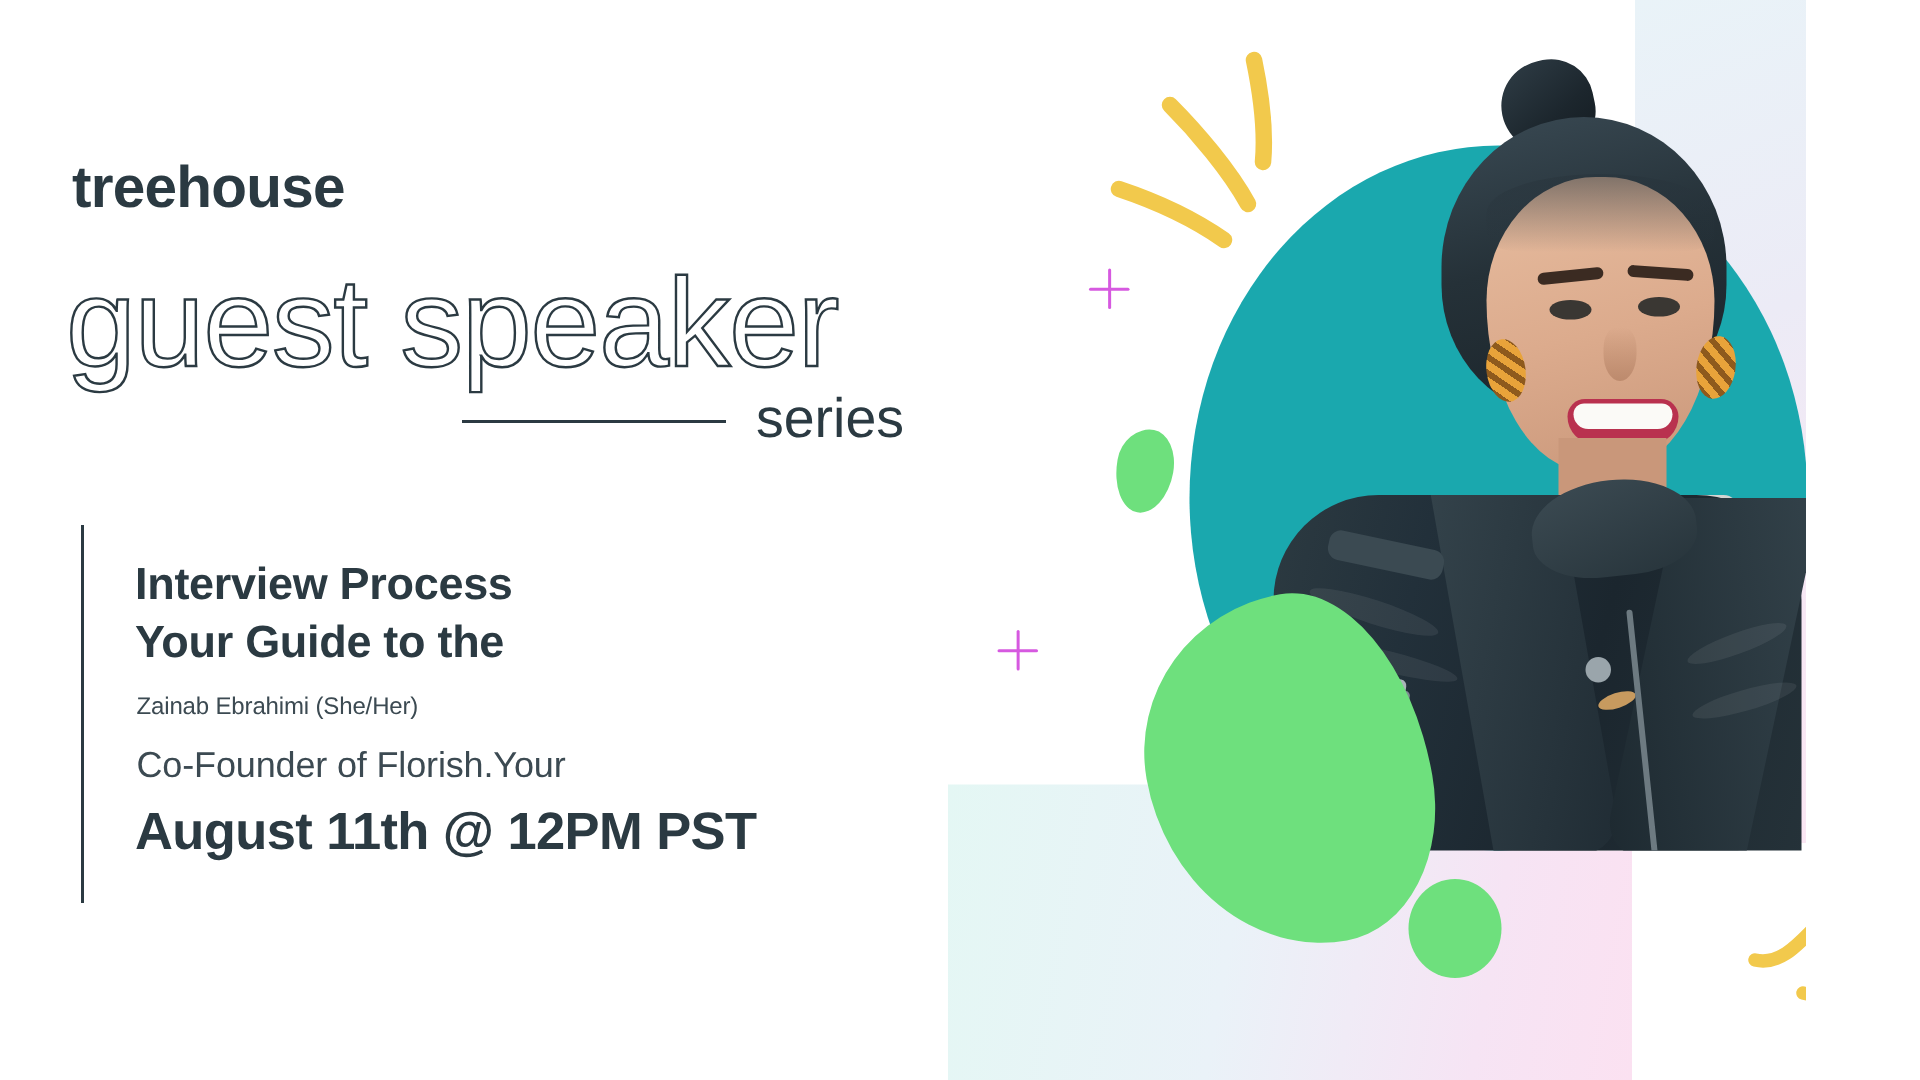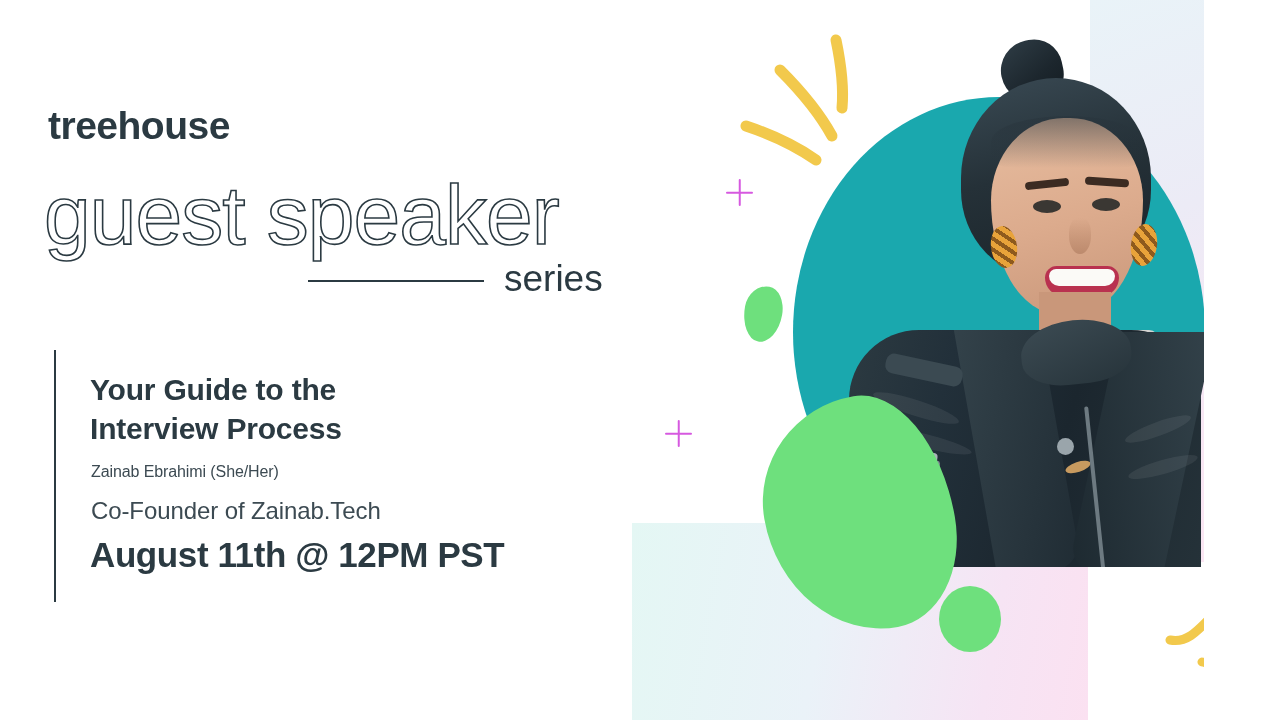--- a/index.html
+++ b/index.html
@@ -447,21 +447,21 @@
       <text id="outline-text" x="0" y="76" font-family="Liberation Sans, sans-serif" font-size="84" font-weight="400" letter-spacing="-1" fill="none" stroke="#2b3a42" stroke-width="1.6">guest speaker</text>
     </svg>
   </div>
 
   <div class="series-rule"></div>
   <div class="series-word">series</div>
 
   <div class="v-rule"></div>
 
   <div class="headline">
+    <div>Interview Process</div>
     <div>Your Guide to the</div>
-    <div>Interview Process</div>
   </div>
 
   <div class="speaker-name">Zainab Ebrahimi (She/Her)</div>
-  <div class="speaker-role">Co-Founder of Zainab.Tech</div>
+  <div class="speaker-role">Co-Founder of Florish.Your</div>
   <div class="datetime">August 11th @ 12PM PST</div>
 
 </div>
 
 </body></html>

